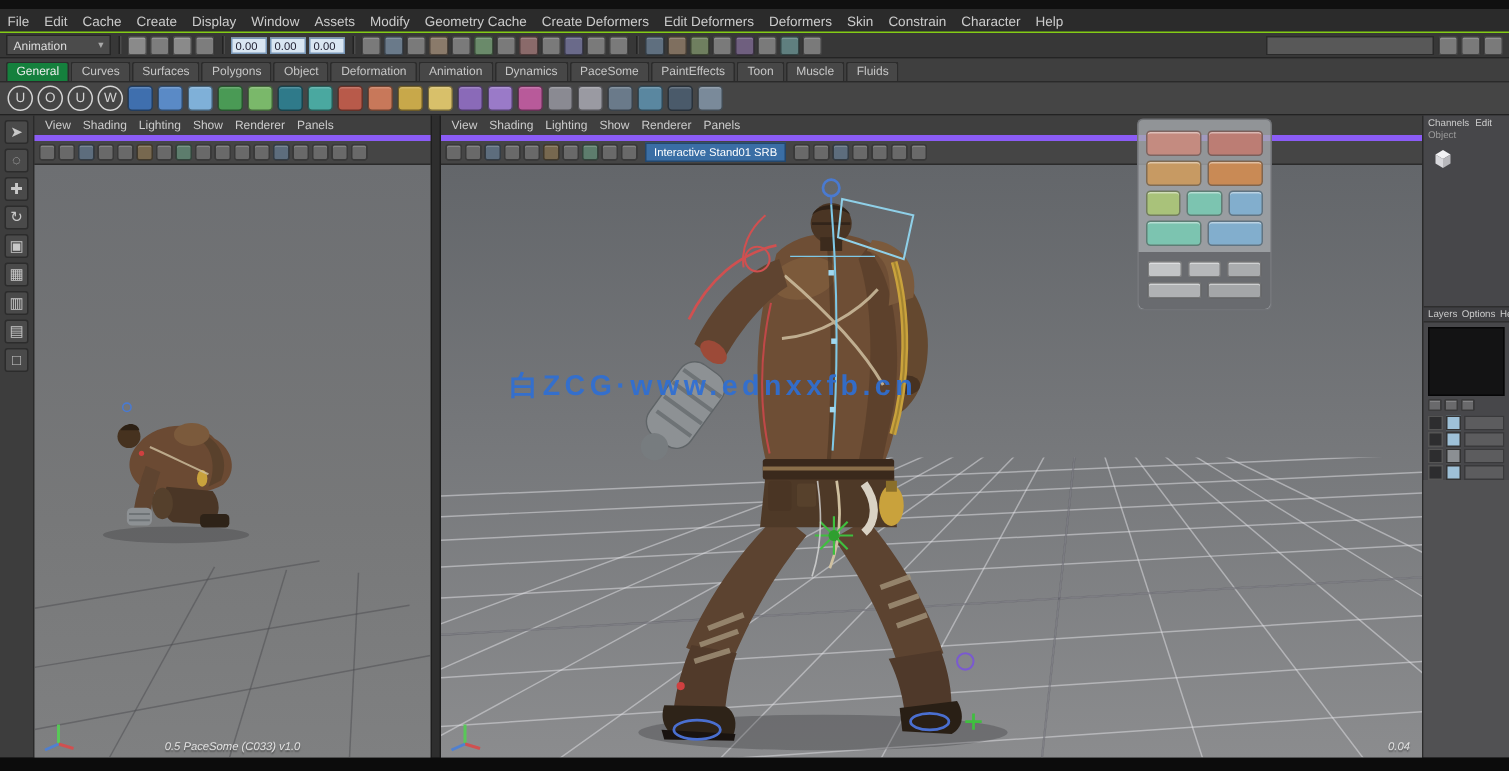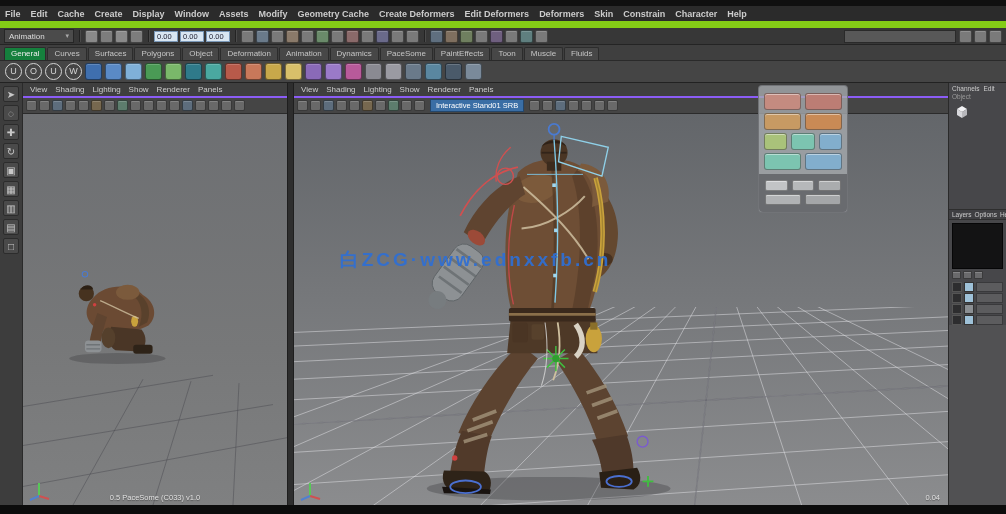--- a/index.html
+++ b/index.html
@@ -1,19 +1,19 @@
 <!DOCTYPE html>
 <html><head>
 <meta charset="utf-8">
 <style>
   html,body{margin:0;padding:0;background:#000;}
   .app{width:1006px;height:514px;position:relative;overflow:hidden;background:#2b2b2b;
        font-family:"Liberation Sans",sans-serif;display:flex;flex-direction:column;user-select:none;}
   .titlebar{height:6px;background:#101010;flex:none;}
-  .menubar{height:15px;background:#2b2b2b;display:flex;align-items:center;border-bottom:7px solid #84cc16;flex:none;overflow:hidden;font-weight:bold;}
+  .menubar{height:15px;background:#2b2b2b;display:flex;align-items:center;border-bottom:1px solid #84cc16;flex:none;overflow:hidden;}
   .mi{font-size:9px;color:#cccccc;padding:0 5px;white-space:nowrap;}
   .statusbar{height:16px;background:#373737;display:flex;align-items:center;padding:0 4px;gap:3px;border-bottom:1px solid #242424;flex:none;}
   .menuset{display:flex;align-items:center;gap:4px;background:#4b4b4b;border:1px solid #262626;height:12px;padding:0 4px;font-size:8px;color:#ddd;min-width:60px;}
   .car{font-size:7px;color:#aaa;margin-left:auto;}
   .vsep{width:1px;height:12px;background:#232323;box-shadow:1px 0 0 #4a4a4a;margin:0 2px;flex:none;}
   .igrp{display:flex;gap:2px;align-items:center;}
   .ic{width:13px;height:13px;border-radius:2px;border:1px solid rgba(0,0,0,.45);
       box-shadow:inset 0 1px 0 rgba(255,255,255,.18);box-sizing:border-box;flex:none;}
   .circ{border-radius:50% !important;border:1.5px solid #d4d4d4 !important;background:transparent !important;
         color:#d4d4d4;font-size:8px;line-height:11px;text-align:center;box-shadow:none !important;}
@@ -26,32 +26,32 @@
   .shelf{height:21px;background:#454545;display:flex;align-items:center;padding:0 5px;gap:3px;border-bottom:1px solid #222;flex:none;overflow:hidden;}
   .shelf .ic{width:17px;height:17px;border-radius:3px;}
   .shelf .circ{line-height:14px;font-size:9px;}
   .workspace{flex:1;min-height:0;display:flex;}
   .toolbox{width:22px;background:#3d3d3d;border-right:1px solid #2a2a2a;display:flex;flex-direction:column;align-items:center;padding-top:3px;gap:3px;flex:none;}
   .toolb{width:16px;height:16px;background:#4a4a4a;border:1px solid #2c2c2c;border-radius:2px;color:#c8c8c8;font-size:10px;line-height:15px;text-align:center;box-sizing:border-box;flex:none;}
   .vp{display:flex;flex-direction:column;position:relative;min-width:0;}
   .vp-left{width:264px;flex:none;}
   .vp-main{flex:1;}
   .splitter{width:5px;background:#2e2e2e;border-left:1px solid #1e1e1e;border-right:1px solid #1e1e1e;flex:none;}
-  .pmenu{height:13px;background:#3f3f3f;display:flex;align-items:center;padding:0 3px;border-bottom:2px solid #8b5cf6;flex:none;overflow:hidden;}
+  .pmenu{height:13px;background:#3f3f3f;display:flex;align-items:center;padding:0 3px;border-bottom:4px solid #8b5cf6;flex:none;overflow:hidden;}
   .pmenu .mi{font-size:8px;padding:0 4px;}
   .ptools{height:15px;background:#454545;display:flex;align-items:center;padding:0 3px;gap:2px;border-bottom:1px solid #2b2b2b;flex:none;overflow:hidden;}
   .vpicons{display:flex;gap:2px;}
   .ptools .ic{width:11px;height:11px;}
   .namefield{height:11px;line-height:11px;background:#3a6ea5;color:#fff;font-size:7.5px;padding:0 5px;border:1px solid #24466a;margin:0 3px;white-space:nowrap;}
   .vpcontent{flex:1;position:relative;overflow:hidden;background:linear-gradient(180deg,#63666a 0%,#75777a 45%,#8b8c8e 100%);}
   .vp-left .vpcontent{background:linear-gradient(180deg,#6d6f72 0%,#777879 60%,#7f8081 100%);}
   .gridsvg{position:absolute;inset:0;width:100%;height:100%;}
   .charsvg-main{position:absolute;left:10%;top:2%;width:58%;height:97%;}
   .charsvg-left{position:absolute;left:6%;top:36%;width:62%;height:30%;}
-  .hud{position:absolute;font-size:7.5px;color:#e2e2e2;text-shadow:0 1px 1px rgba(0,0,0,.4);}
+  .hud{position:absolute;font-size:7.5px;color:#e2e2e2;text-shadow:0 1px 1px rgba(0,0,0,.4);font-style:italic;}
   .hud-left{bottom:3px;left:50%;transform:translateX(-50%);white-space:nowrap;}
   .hud-right{bottom:3px;right:8px;}
   .axis{position:absolute;left:5px;bottom:3px;}
   .watermark{position:absolute;top:34%;left:7%;font-size:19px;font-weight:bold;letter-spacing:3px;opacity:.92;white-space:nowrap;color:#2f6fd4;}
   .picker{position:absolute;top:2px;right:100px;width:90px;background:rgba(168,172,176,.78);border:1px solid rgba(110,112,116,.9);border-radius:4px;padding:4px 5px;z-index:5;box-sizing:border-box;}
   .prow{display:flex;gap:4px;margin:3px 0;}
   .pbtn{flex:1;height:15px;border-radius:3px;border:1px solid rgba(70,70,70,.55);box-shadow:inset 0 1px 0 rgba(255,255,255,.45);}
   .greyrows{background:rgba(96,98,102,.85);margin:4px -5px -4px;padding:3px 6px 4px;border-radius:0 0 4px 4px;}
   .greyrows .pbtn{height:9px;border-radius:2px;}
   .sidebar{width:57px;background:#47474a;border-left:1px solid #2a2a2a;display:flex;flex-direction:column;font-size:6.5px;color:#c4c4c4;flex:none;}

